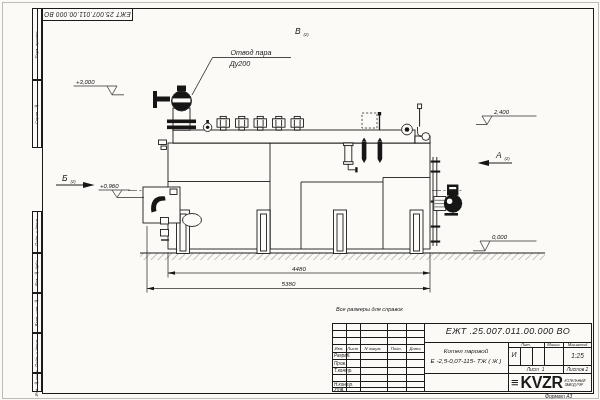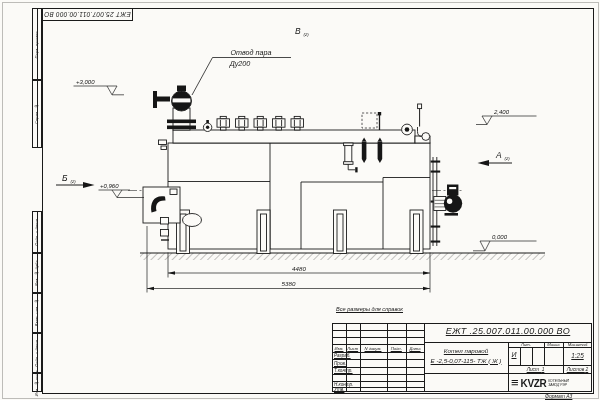--- a/index.html
+++ b/index.html
@@ -10,25 +10,25 @@
   .outer{position:absolute;left:2px;top:2px;width:595px;height:395px;border:1px solid #bdbcb8;}
   .frame{position:absolute;left:42px;top:8px;width:550px;height:384px;border:1.2px solid #1a1a1a;}
   .vl{position:absolute;width:1px;background:#1a1a1a;}
   .hl{position:absolute;height:1px;background:#1a1a1a;}
   .cell{position:absolute;border:1px solid #1a1a1a;box-sizing:border-box;
         display:flex;align-items:center;justify-content:center;}
   .stamp::after{content:"";position:absolute;left:50%;top:0;bottom:0;width:1px;background:#1a1a1a;}
   .rot{writing-mode:vertical-rl;transform:rotate(180deg);font-size:3.9px;font-style:italic;
        white-space:nowrap;letter-spacing:.2px;}
   .flip{transform:rotate(180deg);font-size:6.4px;font-style:italic;white-space:nowrap;letter-spacing:.3px;}
-  .txt{position:absolute;font-style:italic;white-space:nowrap;text-decoration:underline;}
+  .txt{position:absolute;font-style:italic;white-space:nowrap;}
   .ctr{text-align:center;}
   .logo{position:absolute;display:flex;align-items:center;gap:2px;}
   .logo .bars{font-size:13px;font-weight:bold;line-height:10px;font-style:normal;}
-  .logo .kv{font-size:10px;font-weight:bold;letter-spacing:-.4px;font-style:normal;}
+  .logo .kv{font-size:16px;font-weight:bold;letter-spacing:-.4px;font-style:normal;}
   .logo .sub{display:flex;flex-direction:column;font-size:3.3px;line-height:4px;font-style:italic;}
 </style>
 </head>
 <body>
 
 <div class="page">
 
   <svg width="600" height="400" viewBox="0 0 600 400">
     <defs>
       <pattern id="ghatch" width="5" height="7" patternUnits="userSpaceOnUse" patternTransform="rotate(45)">

